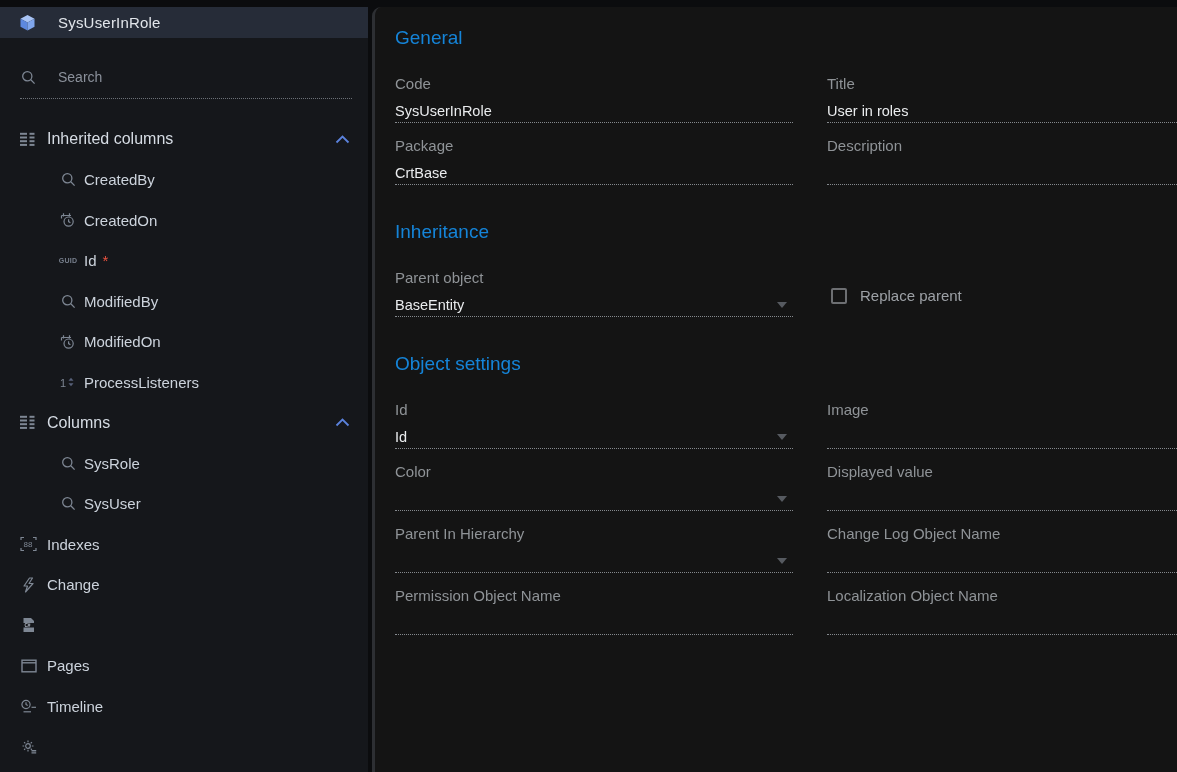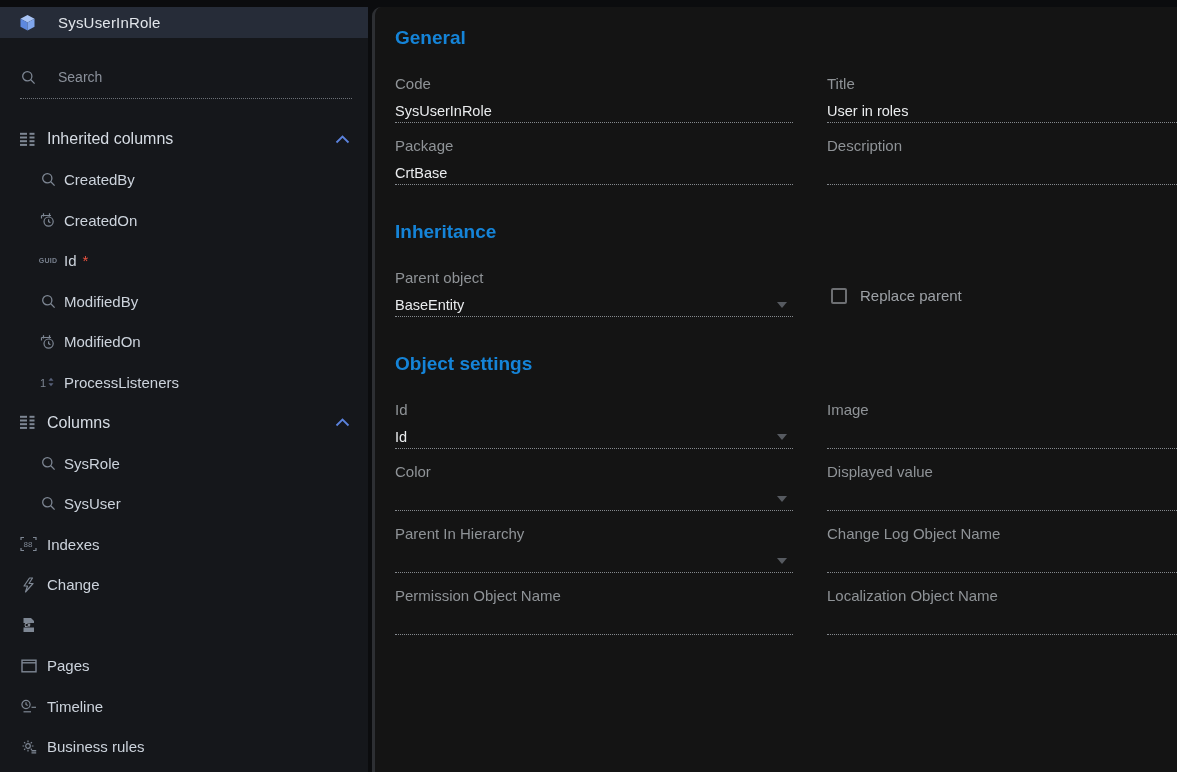--- a/index.html
+++ b/index.html
@@ -14,36 +14,36 @@
     padding-left: 19px; gap: 12px; cursor: pointer; }
   .obj-title { font-size: 15px; color: #e2e6eb; letter-spacing: .2px; }
   .search-row { display: flex; align-items: center; gap: 11px; margin: 31px 16px 0 20px;
     border-bottom: 1px dotted #6b7077; padding-bottom: 13px; }
   .search-input { background: transparent; border: none; outline: none; color: #cfd4da;
     font-size: 14px; width: 100%; font-family: "Liberation Sans", sans-serif; }
   .search-input::placeholder { color: #8b919b; }
   .nav { margin-top: 20px; }
   .side-item { display: flex; align-items: center; height: 40.5px; cursor: pointer; }
   .side-item.group, .side-item.top { padding: 0 18px 0 20px; }
-  .side-item.sub { padding: 0 18px 0 40px; }
+  .side-item.sub { padding: 0 18px 0 40px; margin-left: 20px; }
   .s-icon { width: 17px; margin-right: 10px; display: flex; justify-content: center;
     align-items: center; color: #7e8794; flex-shrink: 0; }
   .sub .s-icon { width: 16px; margin-right: 8px; }
   .s-label { color: #ccd3dc; font-size: 15px; flex: 1; white-space: nowrap; }
   .group .s-label { font-size: 16px; color: #d6dce4; }
   .req { color: #e8523f; margin-left: 6px; font-size: 15px; }
   .chev { display: flex; align-items: center; }
   .icon-guid { font-size: 7px; font-weight: bold; letter-spacing: .3px; color: #78808e; }
 
   
   .main { flex: 1; margin-top: 7px; margin-left: 4px; background: #141414;
     border-left: 3px solid #2d2f33; border-top-left-radius: 9px; overflow: hidden; }
   .form-area { padding: 20px 0 0 20px; }
   .section + .section { margin-top: 22px; }
-  .sec-title { font-size: 19px; font-weight: 700; color: #1584d8; margin-bottom: 26px; }
+  .sec-title { font-size: 19px; font-weight: 400; color: #1584d8; margin-bottom: 26px; }
   .grid { display: grid; grid-template-columns: 398px minmax(0, 1fr); column-gap: 34px; }
   .cell { height: 48px; margin-bottom: 14px; }
   .cell.field { display: flex; flex-direction: column; justify-content: space-between; }
   .f-label { font-size: 15px; color: #8f9397; }
   .f-value { position: relative; display: flex; align-items: flex-end; min-height: 24px;
     padding-bottom: 3px; border-bottom: 1px dotted #85898e; font-size: 14.5px;
     color: #eaecee; cursor: text; }
   .dd-arrow { position: absolute; right: 6px; bottom: 8px; width: 0; height: 0;
     border-left: 5px solid transparent; border-right: 5px solid transparent;
     border-top: 6px solid #565a60; cursor: pointer; }
@@ -239,21 +239,20 @@
           <span class="s-label">Timeline</span>
         </div>
         <div class="side-item top">
           <span class="s-icon">
             <svg width="16" height="16" viewBox="0 0 16 16" fill="none" stroke="#7e8794" stroke-width="1.2">
               <circle cx="7" cy="7" r="2.3"></circle>
               <path d="M7 1.5 V3.2 M7 10.8 V12.5 M1.5 7 H3.2 M10.8 7 H12.5 M3.1 3.1 L4.3 4.3 M9.7 9.7 L10.9 10.9 M10.9 3.1 L9.7 4.3 M4.3 9.7 L3.1 10.9"></path>
               <path d="M10.5 11.7 H15.2 M10.5 13.9 H15.2" stroke-width="1.4"></path>
             </svg>
           </span>
-          <span class="s-label">Business rules</span>
         </div>
       </nav>
   </aside>
 
   <main class="main">
     <div class="form-area" id="form-slot">
         <section class="section">
           <h2 class="sec-title">General</h2>
           <div class="grid">
             <div class="cell field">

